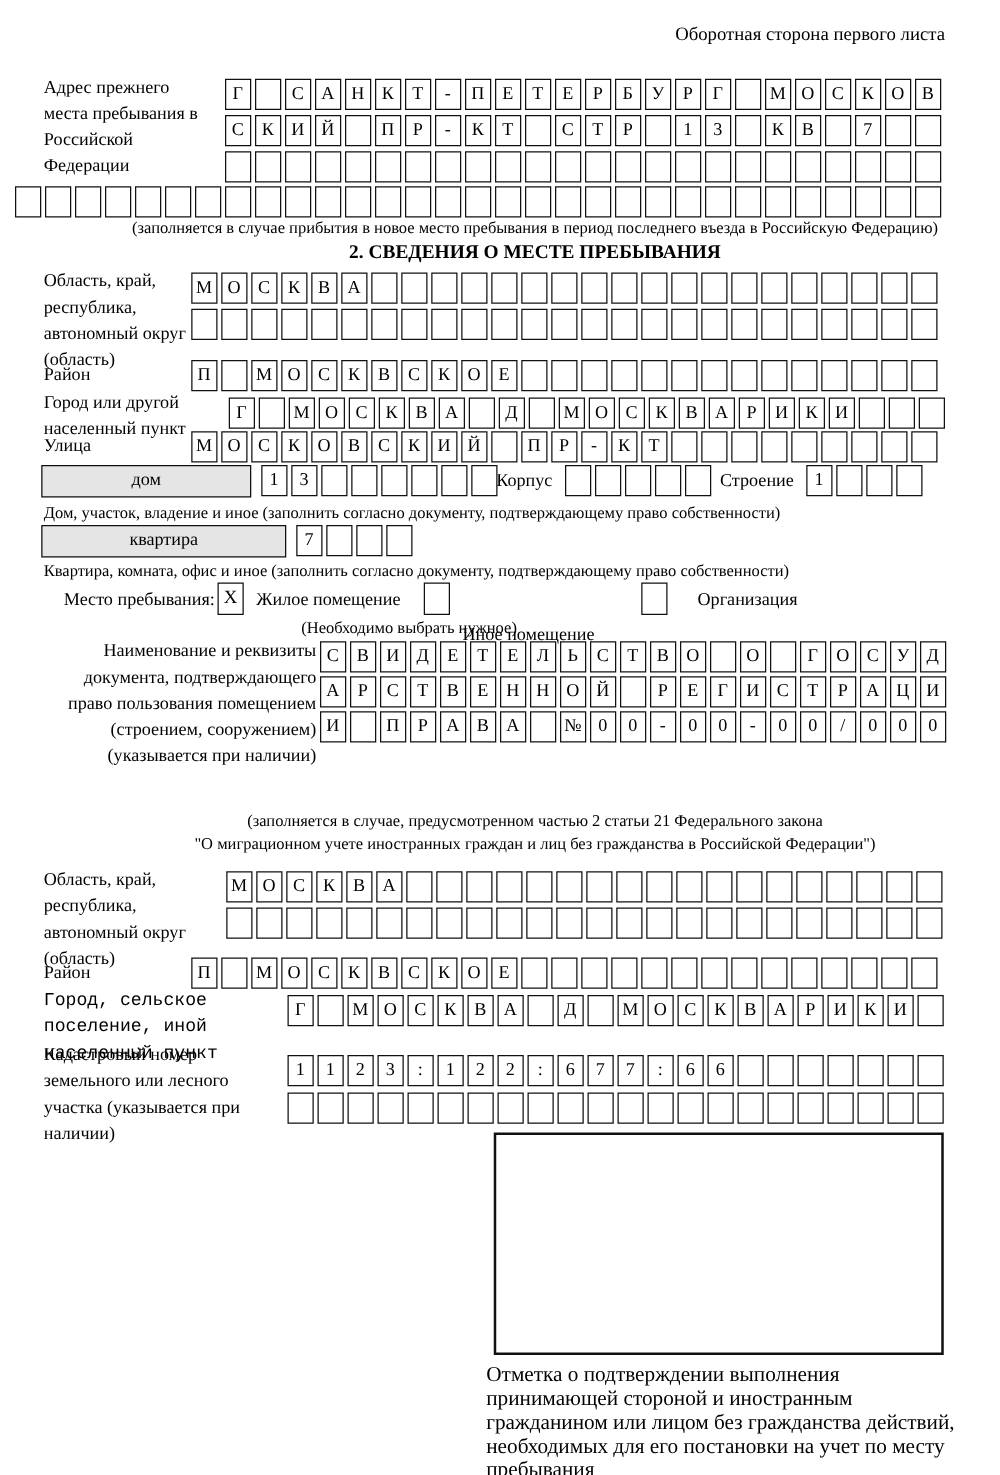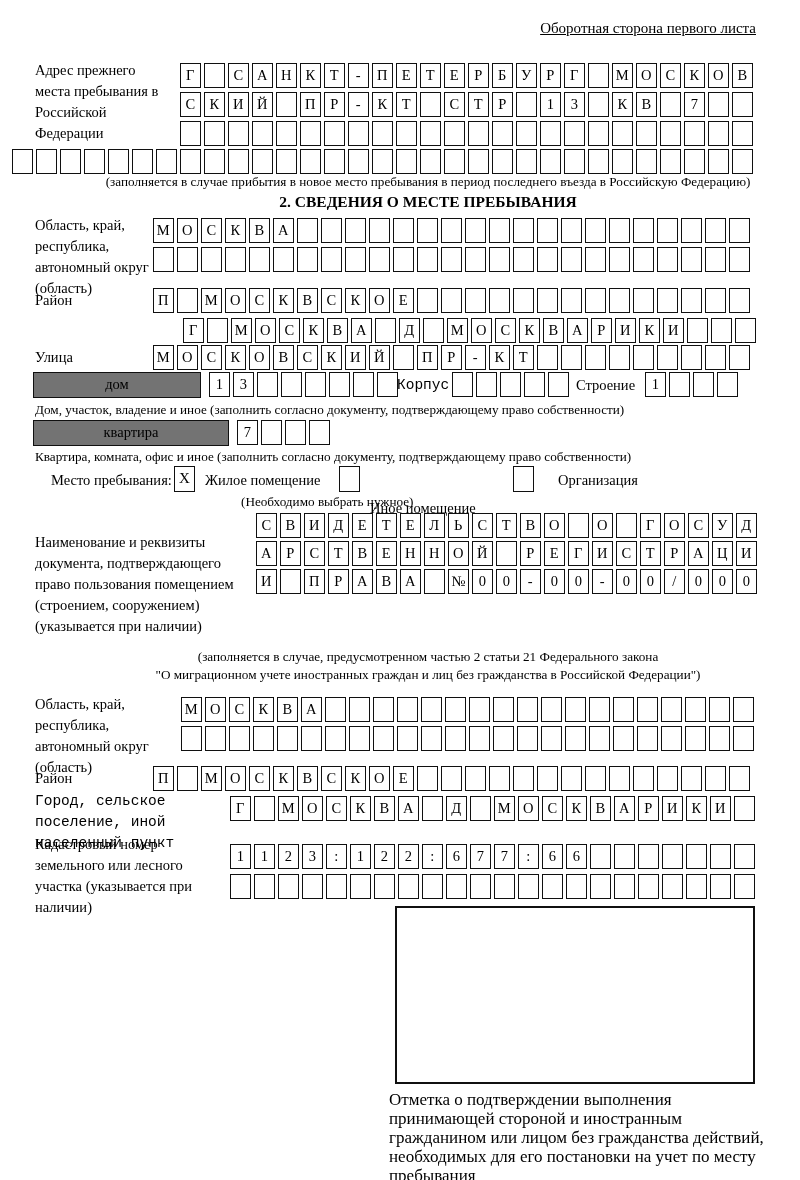--- a/index.html
+++ b/index.html
@@ -7,31 +7,31 @@
         font-family:"Liberation Serif","DejaVu Serif",serif;overflow:hidden;}
   .abs{position:absolute;}
   .lbl{font-size:14.5px;line-height:21px;}
   .cap{font-size:13.2px;}
   .center{text-align:center;width:800px;left:0;padding-left:28px;}
   .bold{font-weight:bold;}
   .cells{display:flex;}
   .cell{box-sizing:border-box;flex:none;width:20.5px;height:25px;border:1.7px solid #101010;
         margin-right:3.5px;text-align:center;font-size:14.5px;line-height:22px;background:#fff;}
   .widebox{box-sizing:border-box;border:1.7px solid #101010;height:26px;text-align:center;
-        font-size:14.5px;line-height:23px;background:#737373;}
+        font-size:14.5px;line-height:23px;background:#e5e5e5;}
   .chk{box-sizing:border-box;width:21px;height:26px;border:1.7px solid #101010;text-align:center;
         font-size:15px;line-height:23px;background:#fff;}
   .stamp{box-sizing:border-box;border:2px solid #101010;background:#fff;}
 </style>
 </head>
 <body>
 
 <div class="page">
 
-  <div class="abs lbl" style="left:400px;top:18px;width:356px;text-align:right;font-size:15px;text-decoration:underline;">Оборотная сторона первого листа</div>
+  <div class="abs lbl" style="left:400px;top:18px;width:356px;text-align:right;font-size:15px;">Оборотная сторона первого листа</div>
 
   <div class="abs lbl" style="left:35px;top:60px;width:125px;">Адрес прежнего места пребывания в Российской Федерации</div>
   <div class="abs cells" style="left:180px;top:63px;">
       <span class="cell">Г</span>
       <span class="cell"></span>
       <span class="cell">С</span>
       <span class="cell">А</span>
       <span class="cell">Н</span>
       <span class="cell">К</span>
       <span class="cell">Т</span>
@@ -220,20 +220,21 @@
       <span class="cell"></span>
       <span class="cell"></span>
       <span class="cell"></span>
       <span class="cell"></span>
       <span class="cell"></span>
       <span class="cell"></span>
       <span class="cell"></span>
       <span class="cell"></span>
     </div>
 
+  <div class="abs lbl" style="left:35px;top:312px;width:150px;">Город или другой населенный пункт</div>
   <div class="abs cells" style="left:183px;top:318px;">
       <span class="cell">Г</span>
       <span class="cell"></span>
       <span class="cell">М</span>
       <span class="cell">О</span>
       <span class="cell">С</span>
       <span class="cell">К</span>
       <span class="cell">В</span>
       <span class="cell">А</span>
       <span class="cell"></span>
@@ -287,21 +288,21 @@
   <div class="abs cells" style="left:209px;top:372px;">
       <span class="cell">1</span>
       <span class="cell">3</span>
       <span class="cell"></span>
       <span class="cell"></span>
       <span class="cell"></span>
       <span class="cell"></span>
       <span class="cell"></span>
       <span class="cell"></span>
     </div>
-  <div class="abs lbl" style="left:397px;top:375px;font-family:Liberation Mono, monospace;">Корпус</div>
+  <div class="abs lbl" style="left:397px;top:375px;">Корпус</div>
   <div class="abs cells" style="left:452px;top:372px;">
       <span class="cell"></span>
       <span class="cell"></span>
       <span class="cell"></span>
       <span class="cell"></span>
       <span class="cell"></span>
     </div>
   <div class="abs lbl" style="left:576px;top:375px;">Строение</div>
   <div class="abs cells" style="left:645px;top:372px;">
       <span class="cell">1</span>
@@ -322,21 +323,21 @@
 
   <div class="abs lbl" style="left:51px;top:470px;">Место пребывания:</div>
   <div class="abs chk" style="left:174px;top:466px;">X</div>
   <div class="abs lbl" style="left:205px;top:470px;">Жилое помещение</div>
   <div class="abs chk" style="left:339px;top:466px;"></div>
   <div class="abs lbl" style="left:370px;top:470px;margin-top:28px;">Иное помещение</div>
   <div class="abs chk" style="left:513px;top:466px;"></div>
   <div class="abs lbl" style="left:558px;top:470px;">Организация</div>
   <div class="abs cap" style="left:241px;top:494px;">(Необходимо выбрать нужное)</div>
 
-  <div class="abs lbl" style="left:35px;top:532px;width:218px;">Наименование и реквизиты документа, подтверждающего право пользования помещением (строением, сооружением) (указывается при наличии)</div>
+  <div class="abs lbl" style="left:35px;top:511px;width:218px;text-align:right;">Наименование и реквизиты документа, подтверждающего право пользования помещением (строением, сооружением) (указывается при наличии)</div>
   <div class="abs cells" style="left:256px;top:513px;">
       <span class="cell">С</span>
       <span class="cell">В</span>
       <span class="cell">И</span>
       <span class="cell">Д</span>
       <span class="cell">Е</span>
       <span class="cell">Т</span>
       <span class="cell">Е</span>
       <span class="cell">Л</span>
       <span class="cell">Ь</span>

